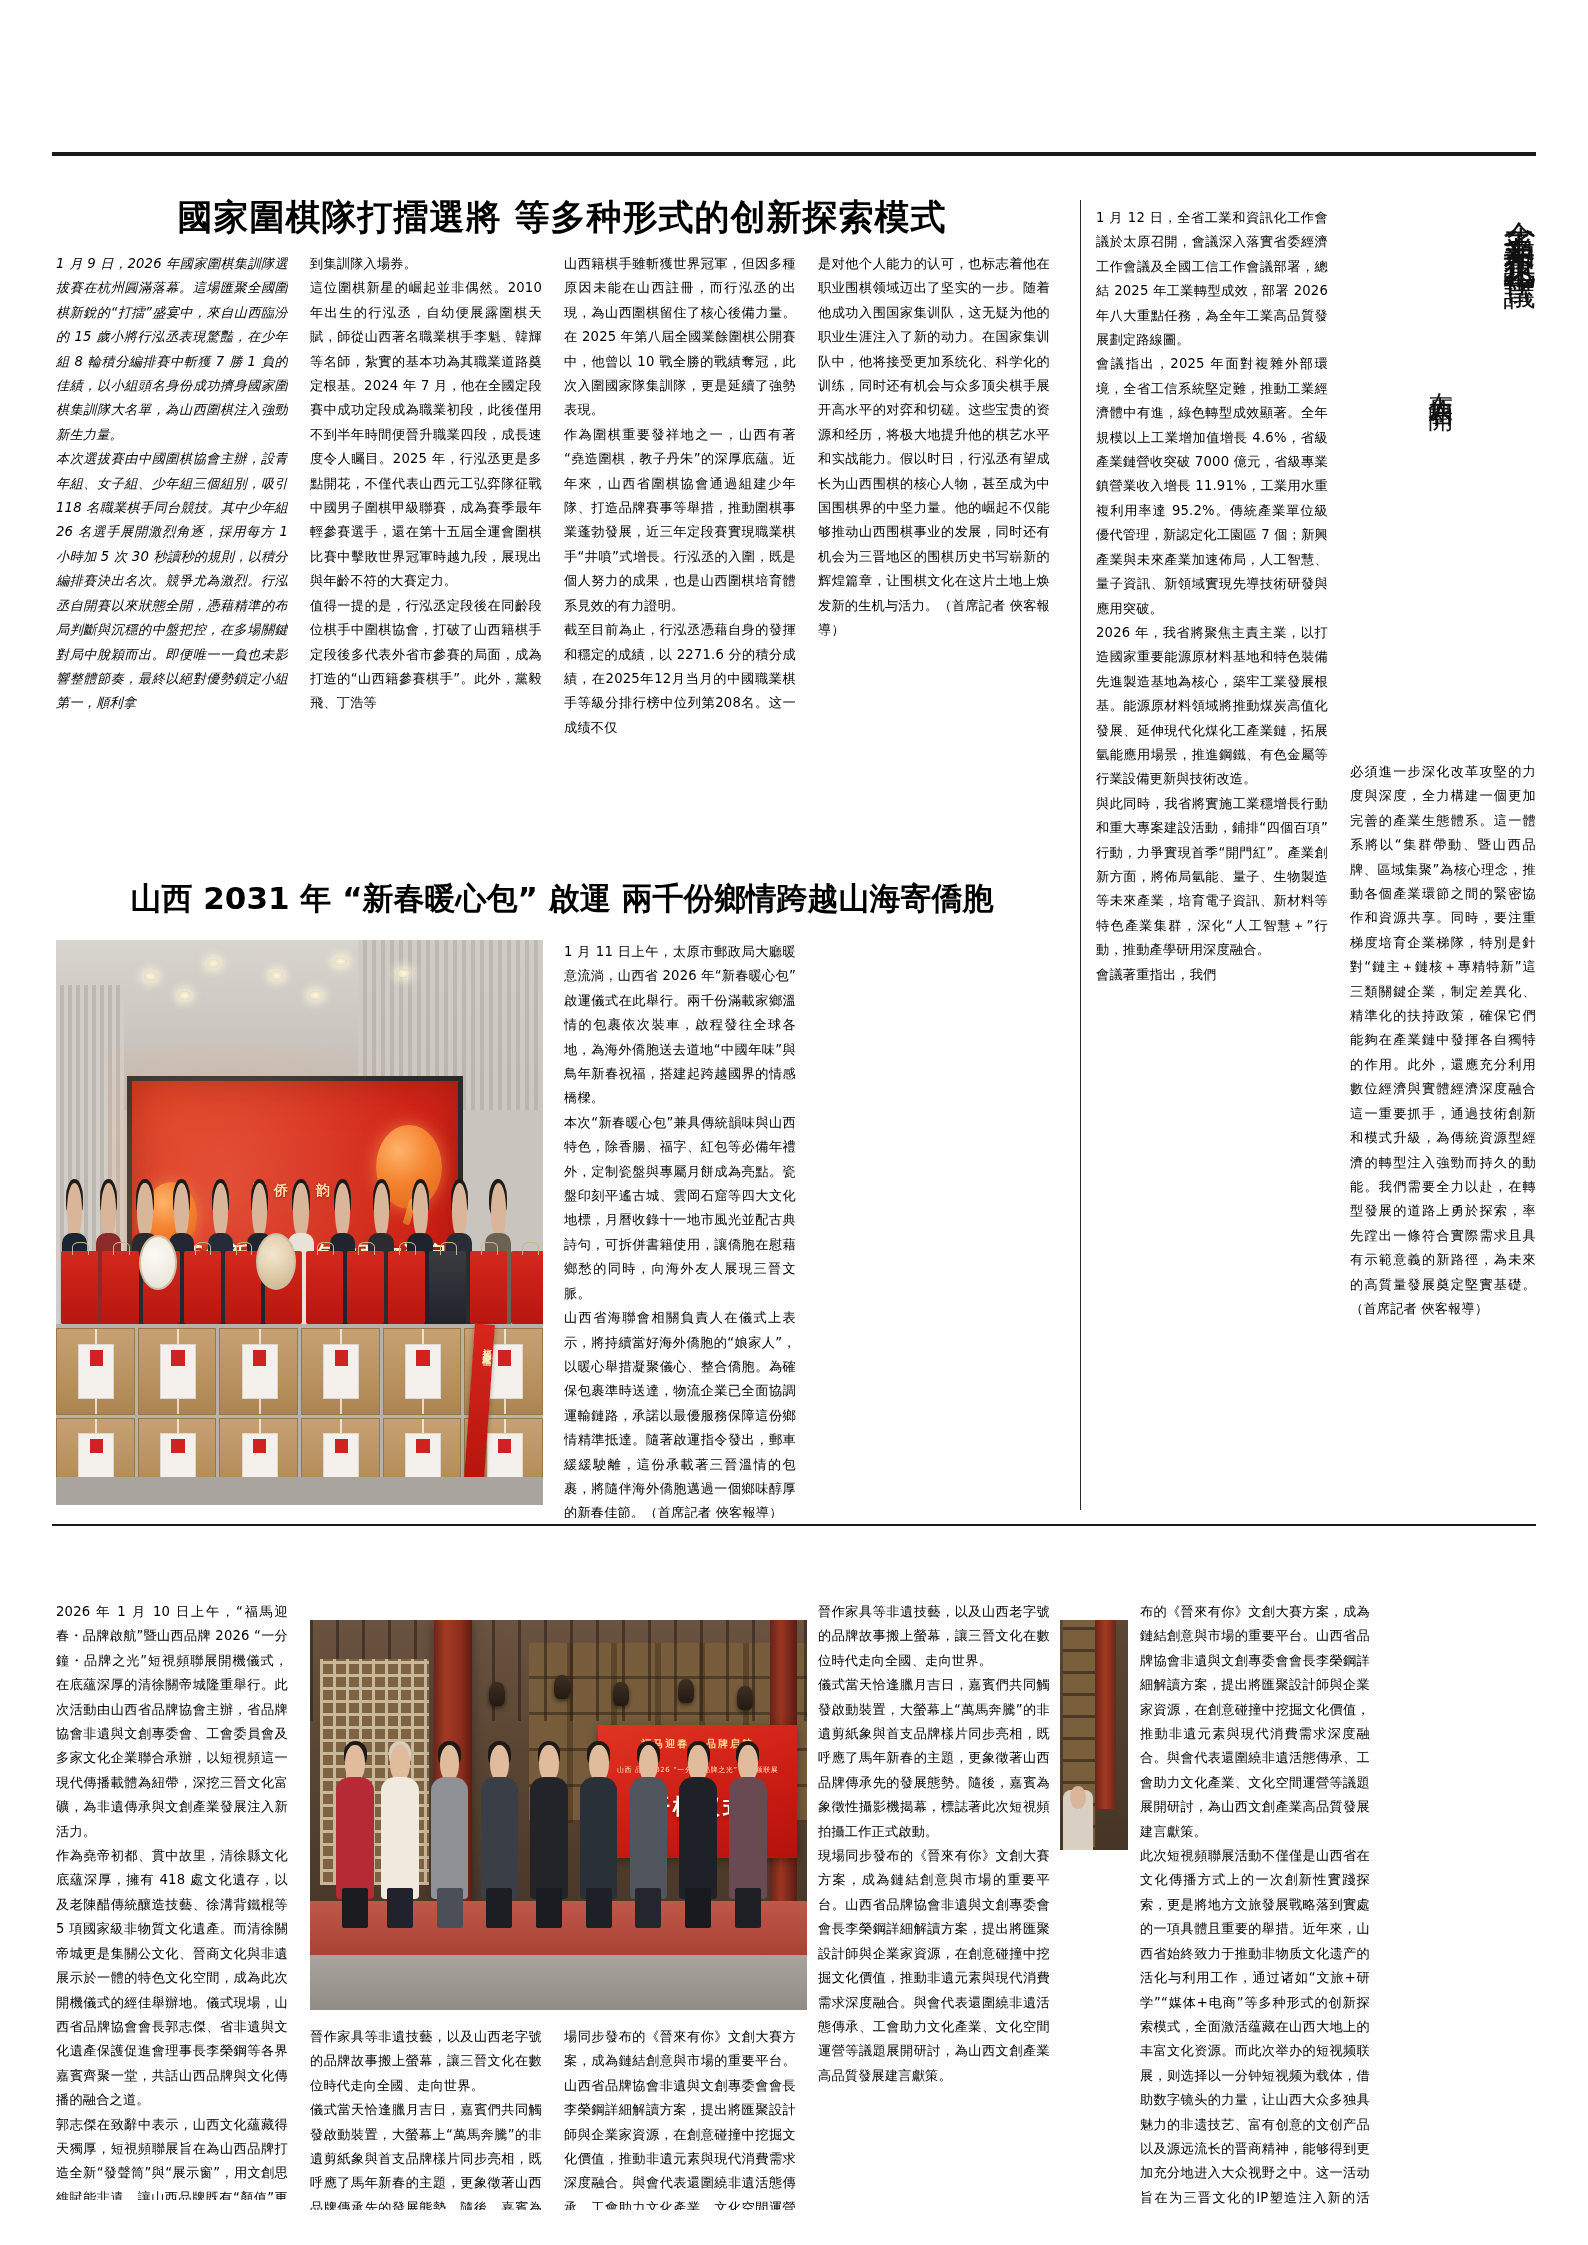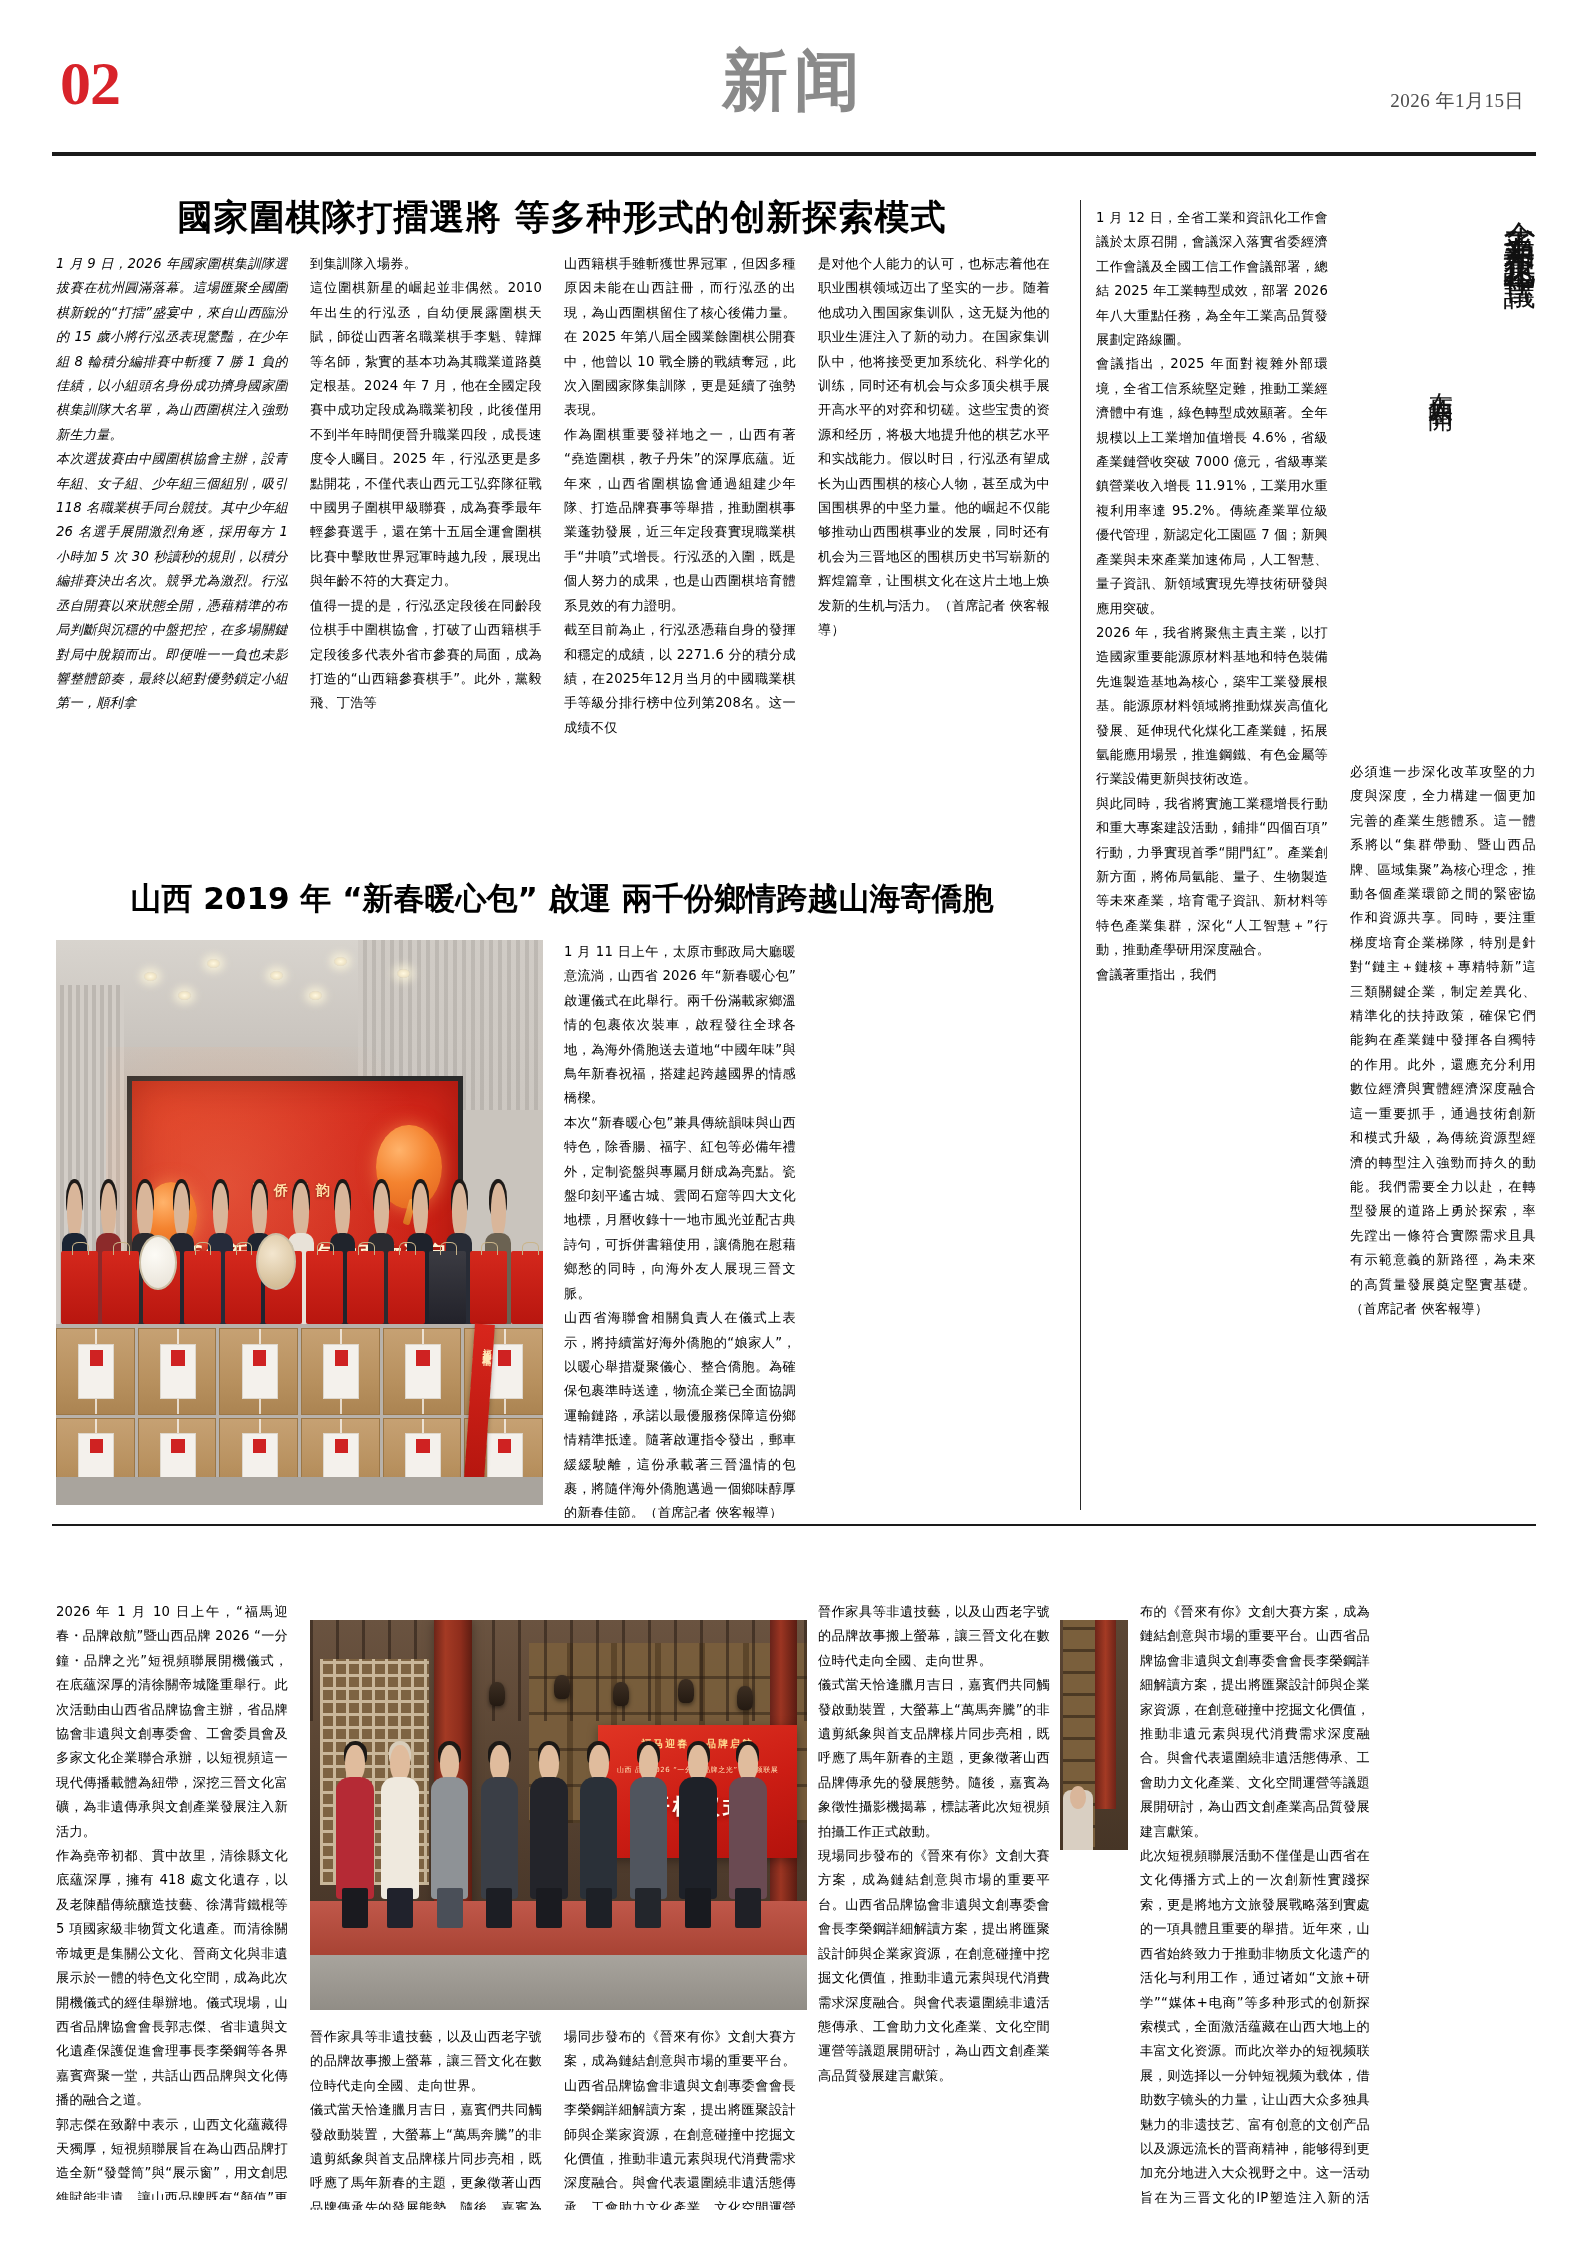--- a/index.html
+++ b/index.html
@@ -298,25 +298,20 @@
   .p2-people .pp .hd{position:absolute;left:26%;top:0;width:48%;height:21%;border-radius:48%;background:#e0bc9d;}
   .p2-people .pp .hr{position:absolute;left:22%;top:-2%;width:56%;height:13%;border-radius:50% 50% 30% 30%;background:#1c1916;}
   .p2-people .pp .bd{position:absolute;left:4%;top:18%;width:92%;height:68%;border-radius:14px 14px 4px 4px;}
   .p2-people .pp .lg{position:absolute;left:18%;top:80%;width:64%;height:22%;background:#2b2b30;border-radius:2px;}
 </style>
 </head>
 <body>
 
 <div class="page">
 
-  <div class="masthead">
-    <div class="folio">02</div>
-    <div class="masthead-title cjk">新闻</div>
-    <div class="masthead-date">2026 年1月15日</div>
-  </div>
   <div class="rule-main"></div>
 
   <div class="hl hl-1">國家圍棋隊打擂選將 等多种形式的创新探索模式</div>
 
   <div class="body-col" style="left:56px;top:252px;width:232px;height:614px;">
     <div style="white-space:pre-line;font-style:italic;">1 月 9 日，2026 年國家圍棋集訓隊選拔賽在杭州圓滿落幕。這場匯聚全國圍棋新銳的“打擂”盛宴中，來自山西臨汾的 15 歲小將行泓丞表現驚豔，在少年組 8 輪積分編排賽中斬獲 7 勝 1 負的佳績，以小組頭名身份成功擠身國家圍棋集訓隊大名單，為山西圍棋注入強勁新生力量。
 本次選拔賽由中國圍棋協會主辦，設青年組、女子組、少年組三個組別，吸引 118 名職業棋手同台競技。其中少年組 26 名選手展開激烈角逐，採用每方 1 小時加 5 次 30 秒讀秒的規則，以積分編排賽決出名次。競爭尤為激烈。行泓丞自開賽以來狀態全開，憑藉精準的布局判斷與沉穩的中盤把控，在多場關鍵對局中脫穎而出。即便唯一一負也未影響整體節奏，最終以絕對優勢鎖定小組第一，順利拿</div>
   </div>
   <div class="body-col" style="left:310px;top:252px;width:232px;height:614px;">
     <div style="white-space:pre-line;">到集訓隊入場券。
@@ -325,21 +320,21 @@
   </div>
   <div class="body-col" style="left:564px;top:252px;width:232px;height:614px;">
     <div style="white-space:pre-line;">山西籍棋手雖斬獲世界冠軍，但因多種原因未能在山西註冊，而行泓丞的出現，為山西圍棋留住了核心後備力量。在 2025 年第八屆全國業餘圍棋公開賽中，他曾以 10 戰全勝的戰績奪冠，此次入圍國家隊集訓隊，更是延續了強勢表現。
 作為圍棋重要發祥地之一，山西有著“堯造圍棋，教子丹朱”的深厚底蘊。近年來，山西省圍棋協會通過組建少年隊、打造品牌賽事等舉措，推動圍棋事業蓬勃發展，近三年定段賽實現職業棋手“井噴”式增長。行泓丞的入圍，既是個人努力的成果，也是山西圍棋培育體系見效的有力證明。
 截至目前為止，行泓丞憑藉自身的發揮和穩定的成績，以 2271.6 分的積分成績，在2025年12月当月的中國職業棋手等級分排行榜中位列第208名。这一成绩不仅</div>
   </div>
   <div class="body-col" style="left:818px;top:252px;width:232px;height:614px;">
     <div style="white-space:pre-line;">是对他个人能力的认可，也标志着他在职业围棋领域迈出了坚实的一步。随着他成功入围国家集训队，这无疑为他的职业生涯注入了新的动力。在国家集训队中，他将接受更加系统化、科学化的训练，同时还有机会与众多顶尖棋手展开高水平的对弈和切磋。这些宝贵的资源和经历，将极大地提升他的棋艺水平和实战能力。假以时日，行泓丞有望成长为山西围棋的核心人物，甚至成为中国围棋界的中坚力量。他的崛起不仅能够推动山西围棋事业的发展，同时还有机会为三晋地区的围棋历史书写崭新的辉煌篇章，让围棋文化在这片土地上焕发新的生机与活力。（首席記者 俠客報導）</div>
   </div>
 
-  <div class="hl hl-2">山西 2019 年 “新春暖心包” 啟運 兩千份鄉情跨越山海寄僑胞</div>
+  <div class="hl hl-2">山西 2031 年 “新春暖心包” 啟運 兩千份鄉情跨越山海寄僑胞</div>
 
   <div class="photo" style="left:56px;top:940px;width:487px;height:565px;">
     <div class="inner">
       <div class="p1-ceiling"></div>
       <div class="p1-wallL"></div>
       <div class="p1-lights">
         <i style="left:18%;top:19%"></i>
           <i style="left:31%;top:11%"></i>
         <i style="left:44%;top:18%"></i>
           <i style="left:57%;top:10%"></i>

